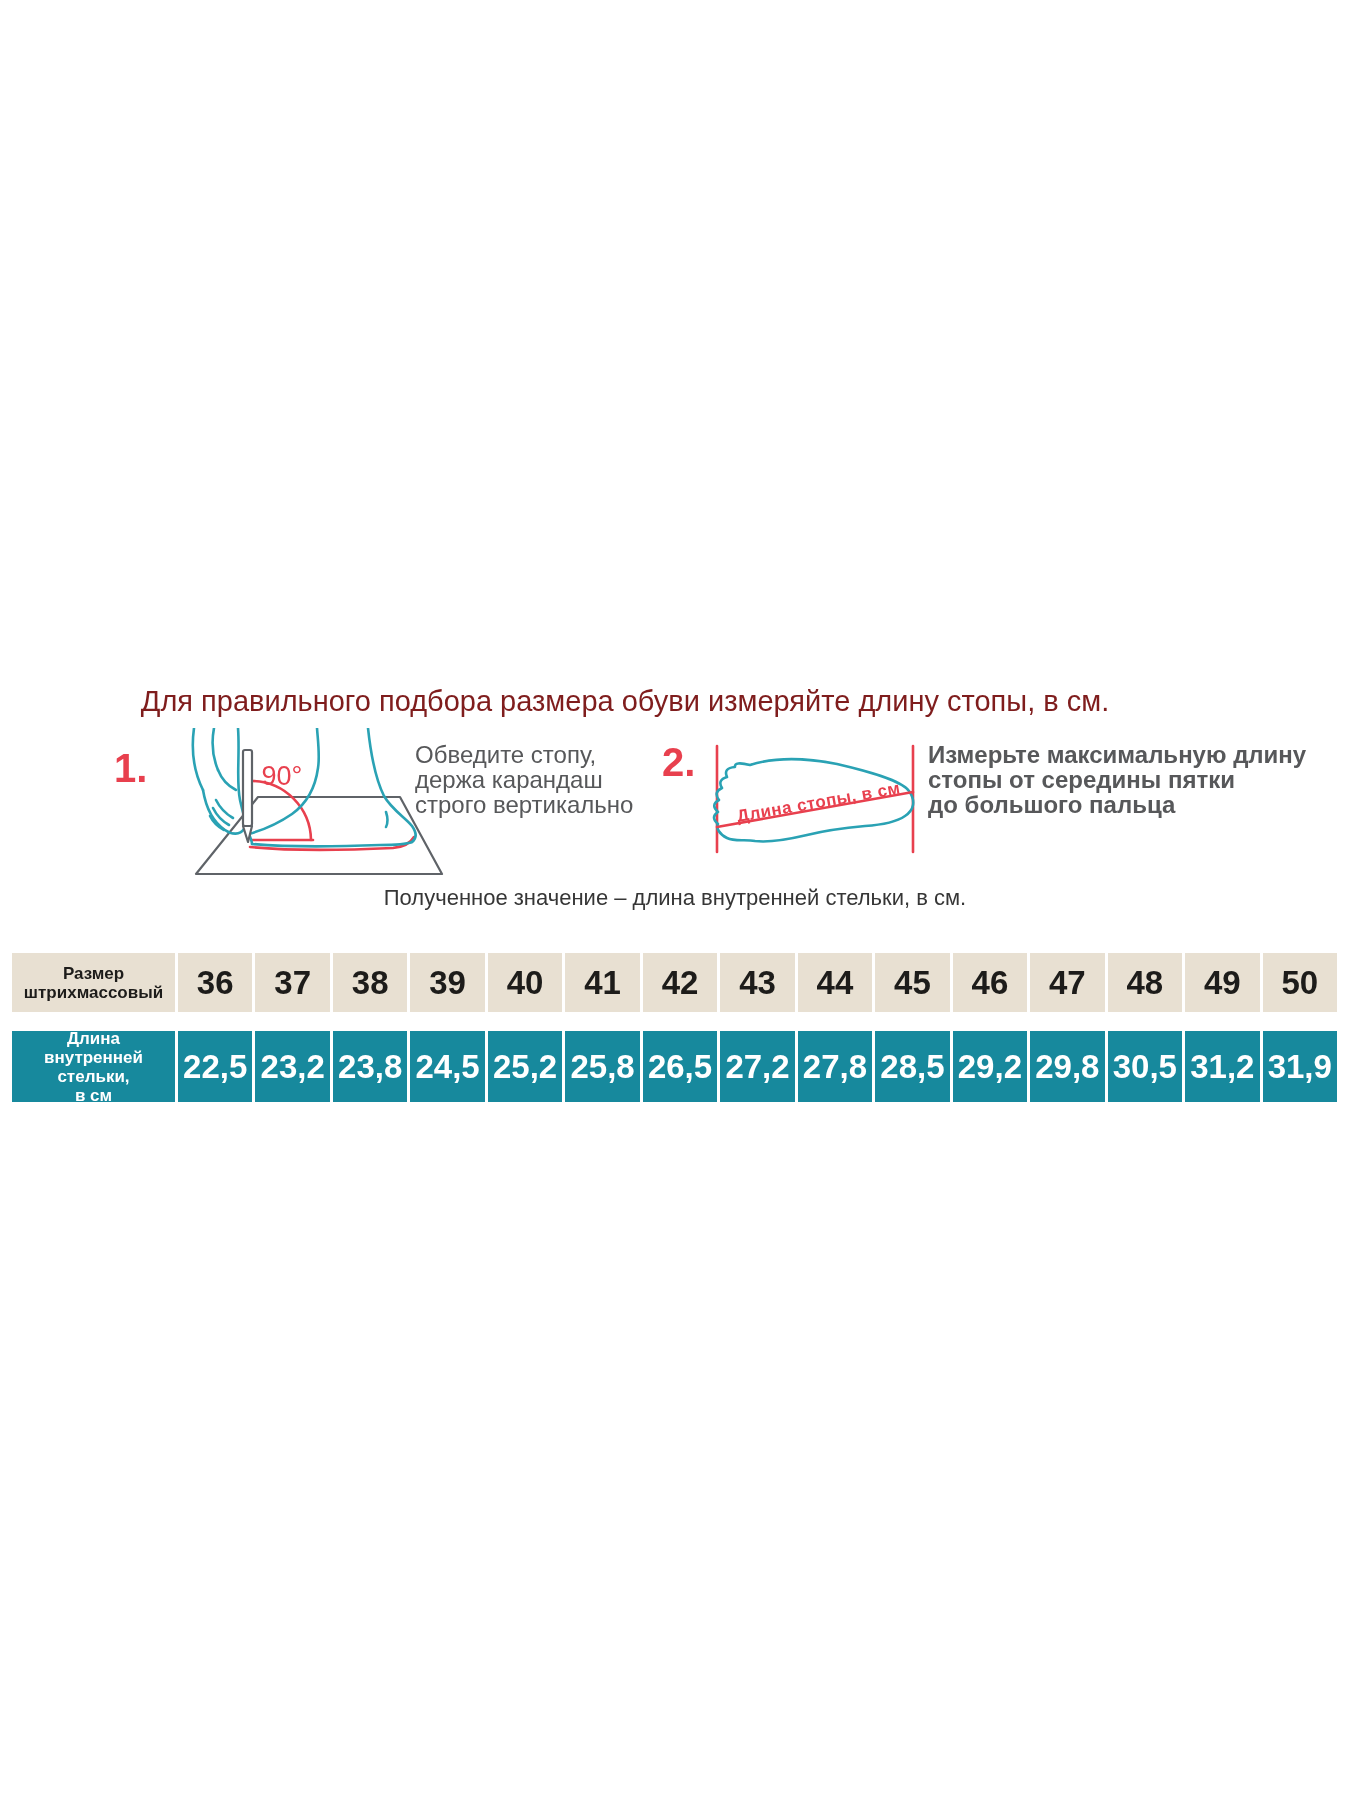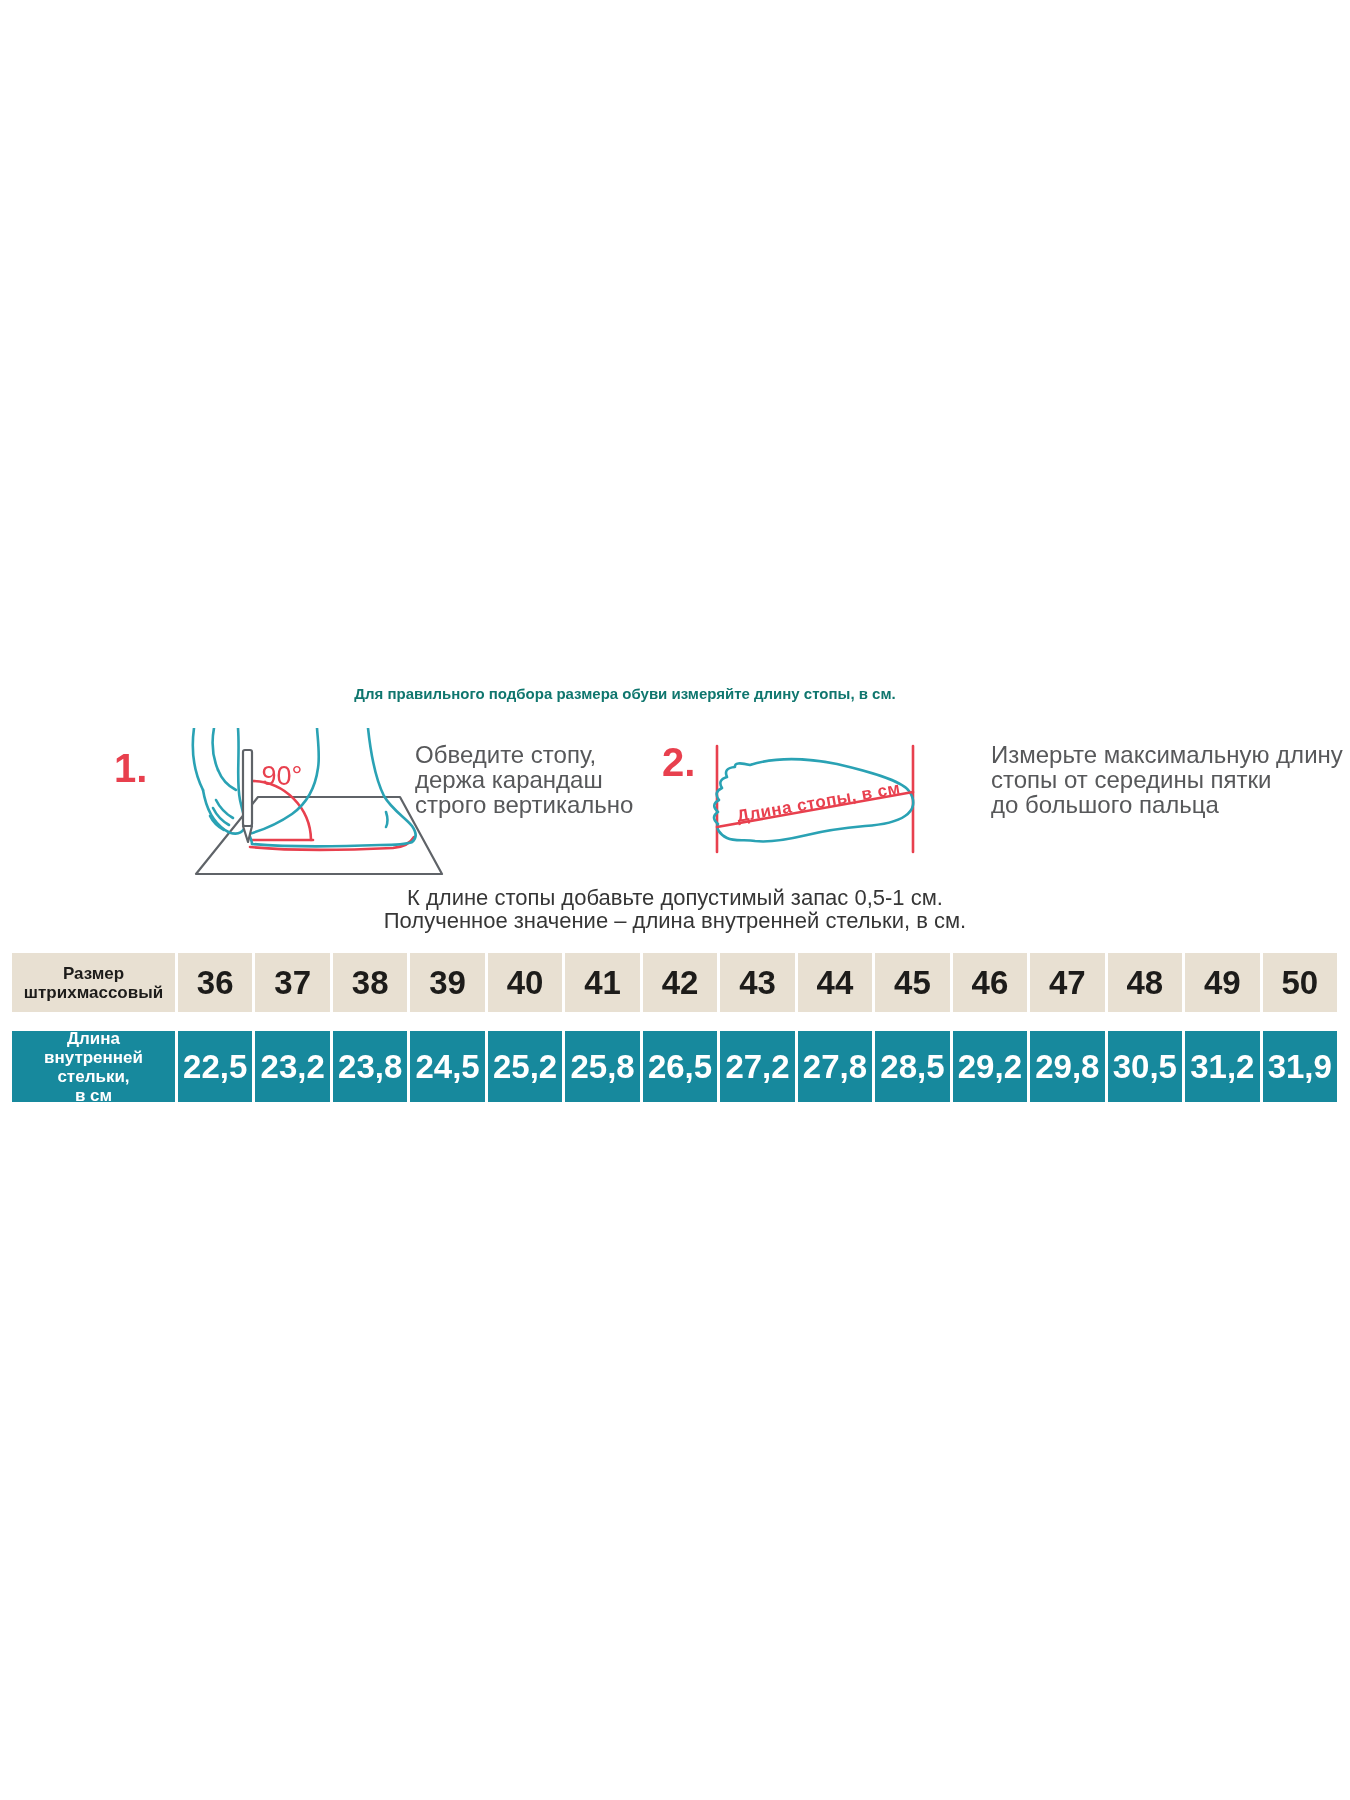--- a/index.html
+++ b/index.html
@@ -14,21 +14,21 @@
   body{
     width:1350px;height:1800px;position:relative;
     font-family:"Liberation Sans", sans-serif;
     overflow:hidden;
   }
   .abs{position:absolute;}
   .pre{white-space:pre-line;}
 
   .title{
     left:0; top:685px; width:1250px; text-align:center;
-    font-size:15px; color:#0f766e; font-weight:700;
+    font-size:29px; color:#7f1d1d; font-weight:400;
   }
   .step-number{
     font-size:40px; font-weight:700; color:var(--red); line-height:1;
   }
   .step-text{
     font-size:24px; line-height:25px; color:#57585a; font-weight:400;
   }
   .note{
     left:0; top:886px; width:1350px; text-align:center;
     font-size:22px; line-height:23px; color:#363636;
@@ -124,26 +124,25 @@
     Q 68 30 80 29
     Q 79 23 95 27 Z"></path>
 
   <line class="red-stroke" x1="62" y1="89" x2="258" y2="54"></line>
 
   <g transform="translate(83,84) rotate(-10)">
     <text x="0" y="0" font-size="17" letter-spacing="0.5" class="svg-red-text-bold">Длина стопы, в см</text>
   </g>
 </svg>
 
-<div class="abs step-text pre" style="left:991px;top:742px;">Измерьте максимальную длину
+<div class="abs step-text pre" style="left:928px;top:742px;font-weight:bold;">Измерьте максимальную длину
 стопы от середины пятки
 до большого пальца</div>
 
 <div class="abs note">
-  <div>К длине стопы добавьте допустимый запас 0,5-1 см.</div>
   <div>Полученное значение – длина внутренней стельки, в см.</div>
 </div>
 
 <div class="abs size-table" id="size-table">
     <div class="cell beige label-cell pre">Размер
 штрихмассовый</div>
     <div class="cell beige size-cell">36</div>
     <div class="cell beige size-cell">37</div>
     <div class="cell beige size-cell">38</div>
     <div class="cell beige size-cell">39</div>

